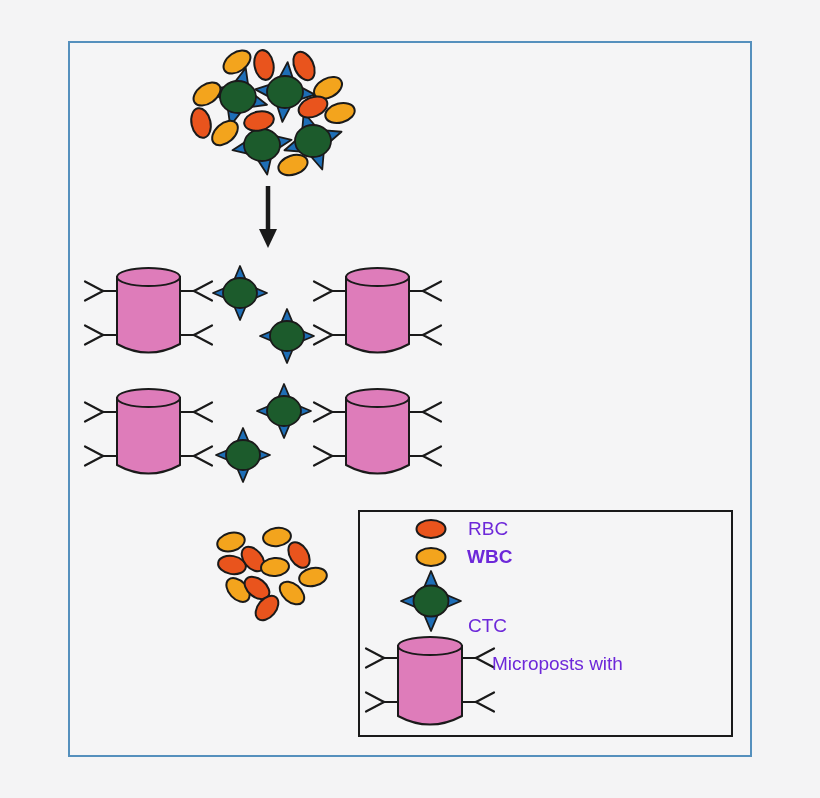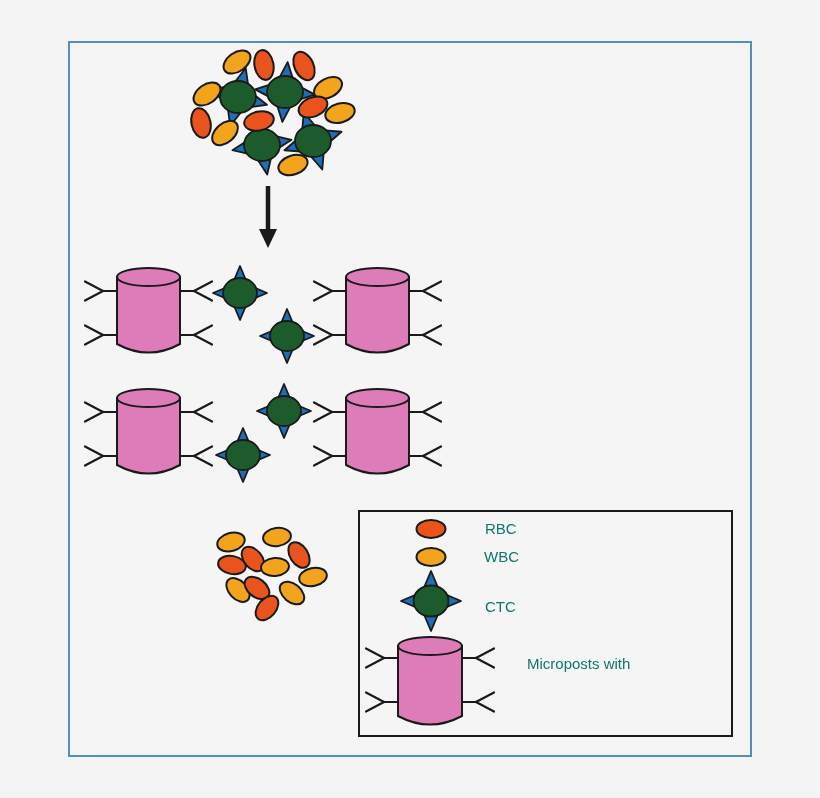--- a/index.html
+++ b/index.html
@@ -10,26 +10,26 @@
   .frame{
     position:absolute;left:68px;top:41px;width:680px;height:712px;
     border:2px solid #5590bd;background:#f5f5f6;
   }
   .legend-box{
     position:absolute;left:358px;top:510px;width:371px;height:223px;
     border:2.5px solid #1a1a1a;background:#f5f5f6;
   }
   svg.diagram{position:absolute;left:0;top:0;pointer-events:none;}
   .legend-label{
-    position:absolute;font-size:15px;color:#0f766e;white-space:nowrap;line-height:22px;margin-left:17px;
+    position:absolute;font-size:19px;color:#6d28d9;white-space:nowrap;line-height:22px;
   }
   .lbl-rbc{left:468px;top:518px;}
-  .lbl-wbc{left:467px;top:546px;}
-  .lbl-ctc{left:468px;top:596px;}
-  .lbl-micro{left:510px;top:651px;line-height:26px;}
+  .lbl-wbc{left:467px;top:546px;font-weight:bold;}
+  .lbl-ctc{left:468px;top:615px;}
+  .lbl-micro{left:492px;top:651px;line-height:26px;}
 </style>
 </head>
 <body>
 
 <div class="canvas">
   <div class="frame"></div>
   <div class="legend-box"></div>
 
   <svg class="diagram" id="diagram-svg" width="820" height="798" viewBox="0 0 820 798">
       <polygon points="238.0,67.0 246.9,88.1 268.0,97.0 246.9,105.9 238.0,127.0 229.1,105.9 208.0,97.0 229.1,88.1" fill="#1e6eb6" stroke="#1a1a1a" stroke-width="1.8" stroke-linejoin="round" transform="rotate(15 238 97)"></polygon>

